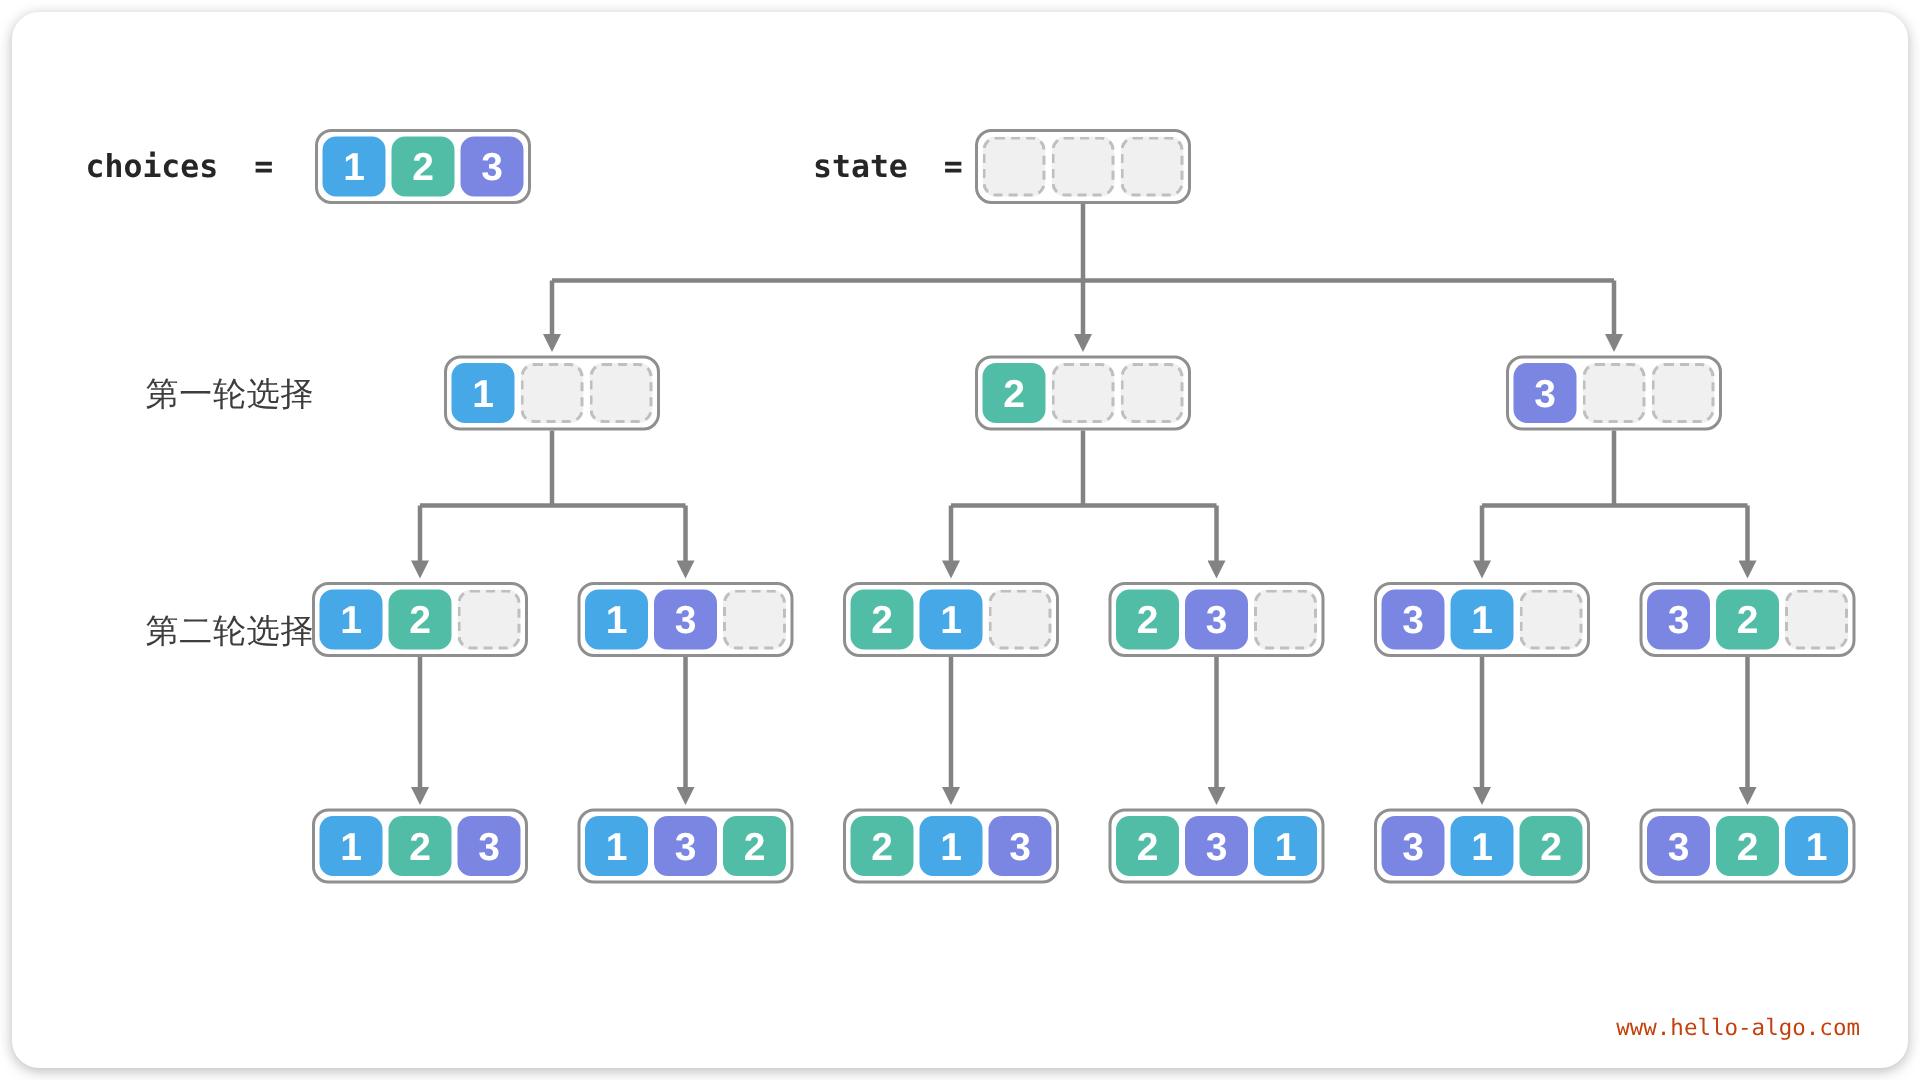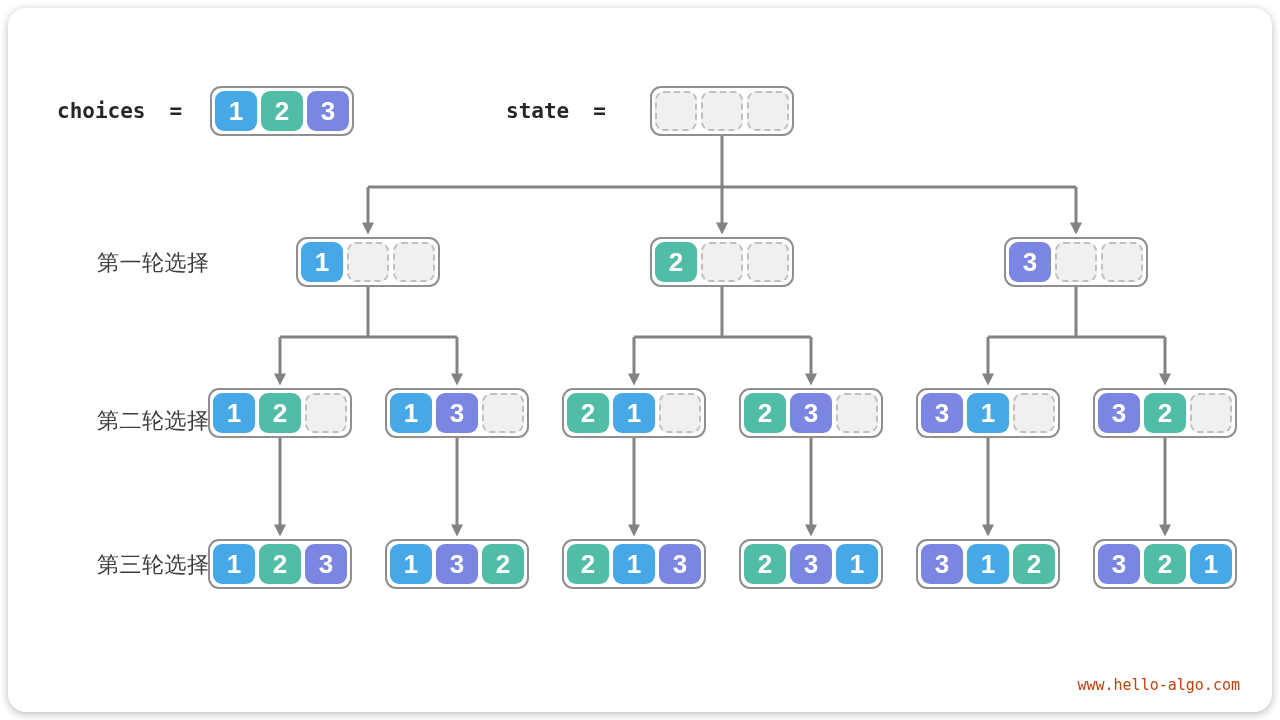--- a/index.html
+++ b/index.html
@@ -90,28 +90,27 @@
         <path d="M988,438 V533" marker-end="url(#arr)"></path>
         <path d="M1165,438 V533" marker-end="url(#arr)"></path>
       </g>
   </svg>
 
   <div class="hdr" style="left:57px">
     <span>choices</span>
     <span>=</span>
   </div>
 
-  <div class="hdr" style="left:506px">
+  <div class="hdr" style="left:542px">
     <span>state</span>
     <span>=</span>
   </div>
 
   <div class="row-label r1">第一轮选择</div>
   <div class="row-label r2">第二轮选择</div>
-  <div class="row-label r3">第三轮选择</div>
 
   <div id="boxes">
       <div class="abox" style="left: 210px; top: 86px;">
         <div class="cell" style="background: rgb(71, 168, 232);">1</div>
         <div class="cell" style="background: rgb(82, 189, 167);">2</div>
         <div class="cell" style="background: rgb(123, 134, 227);">3</div>
       </div>
       <div class="abox" style="left: 650px; top: 86px;">
         <div class="cell empty"></div>
         <div class="cell empty"></div>

